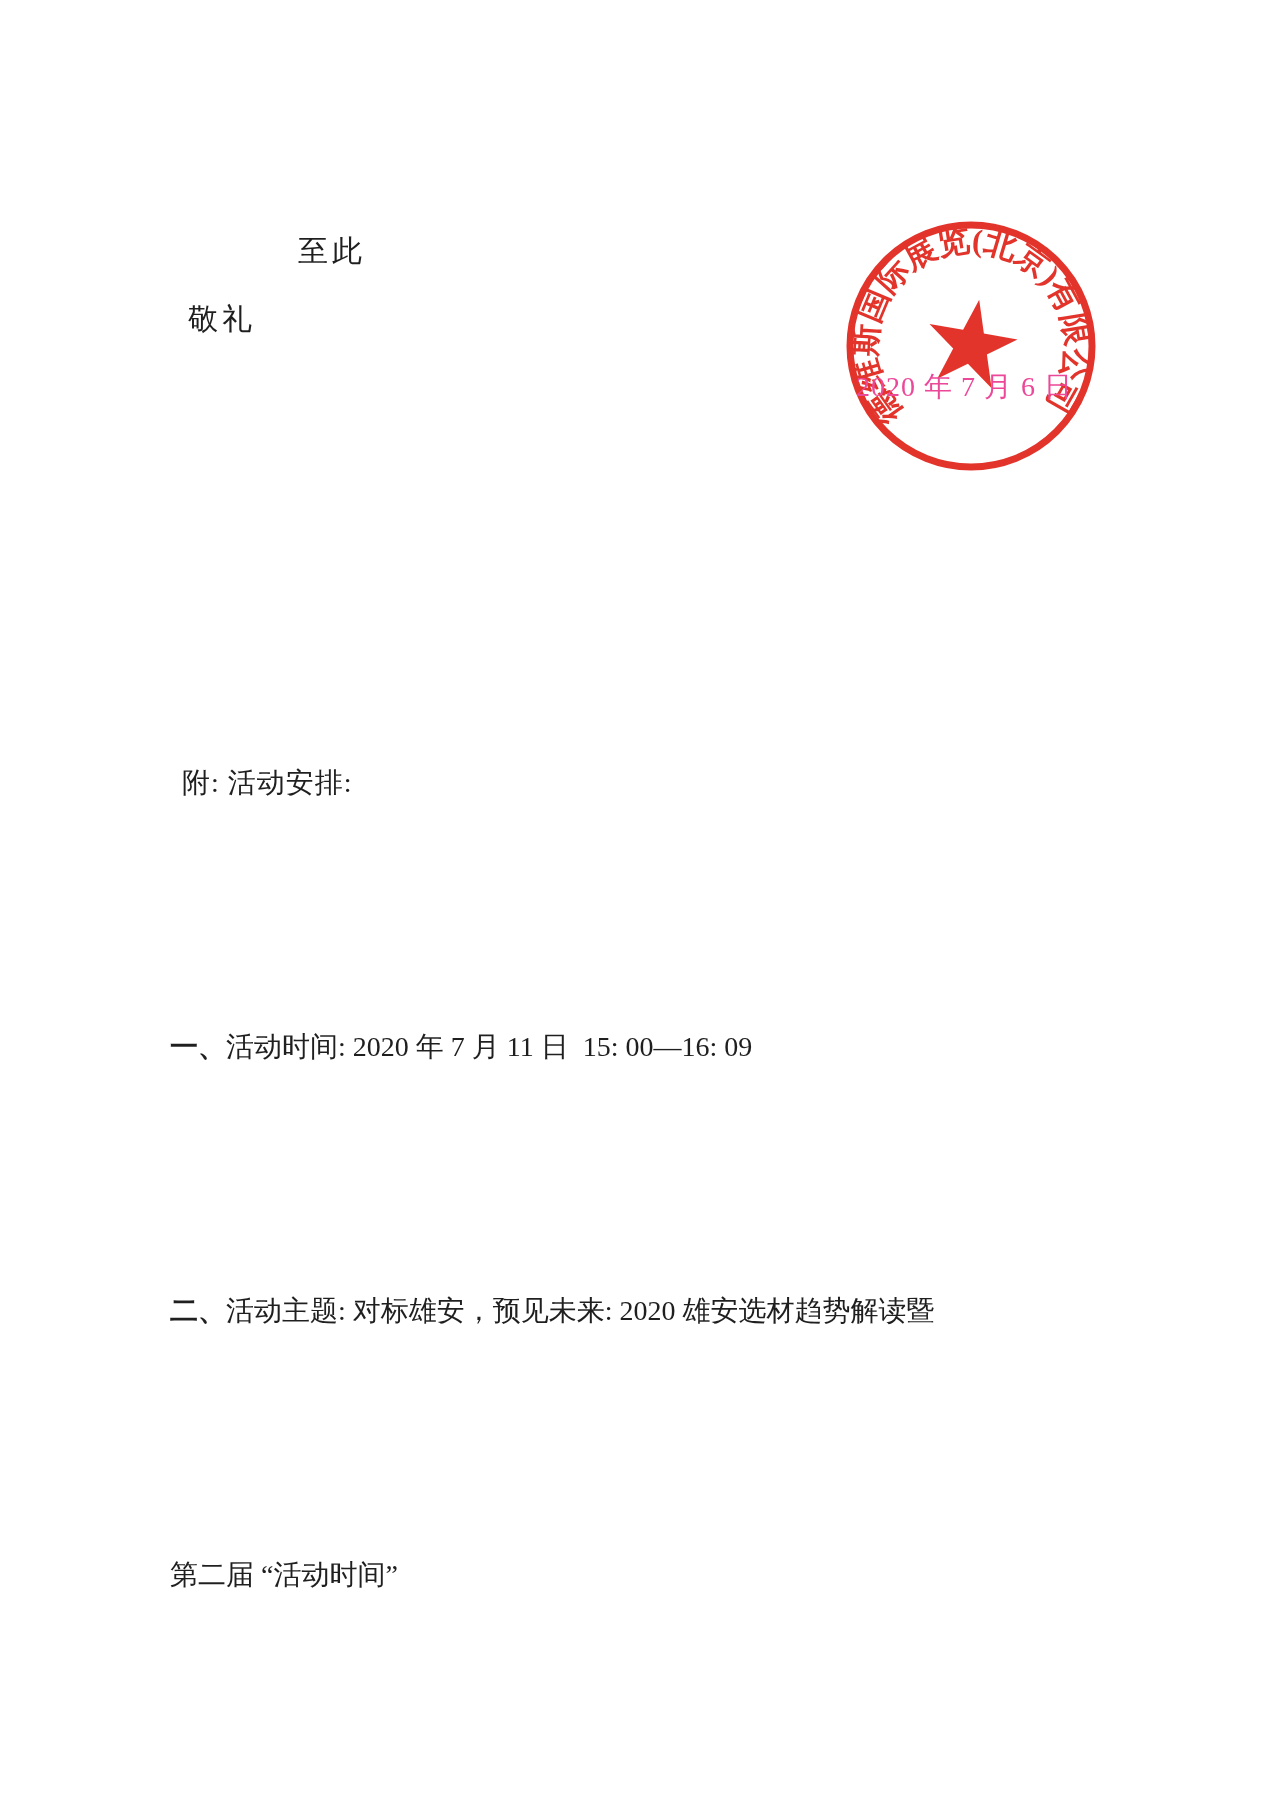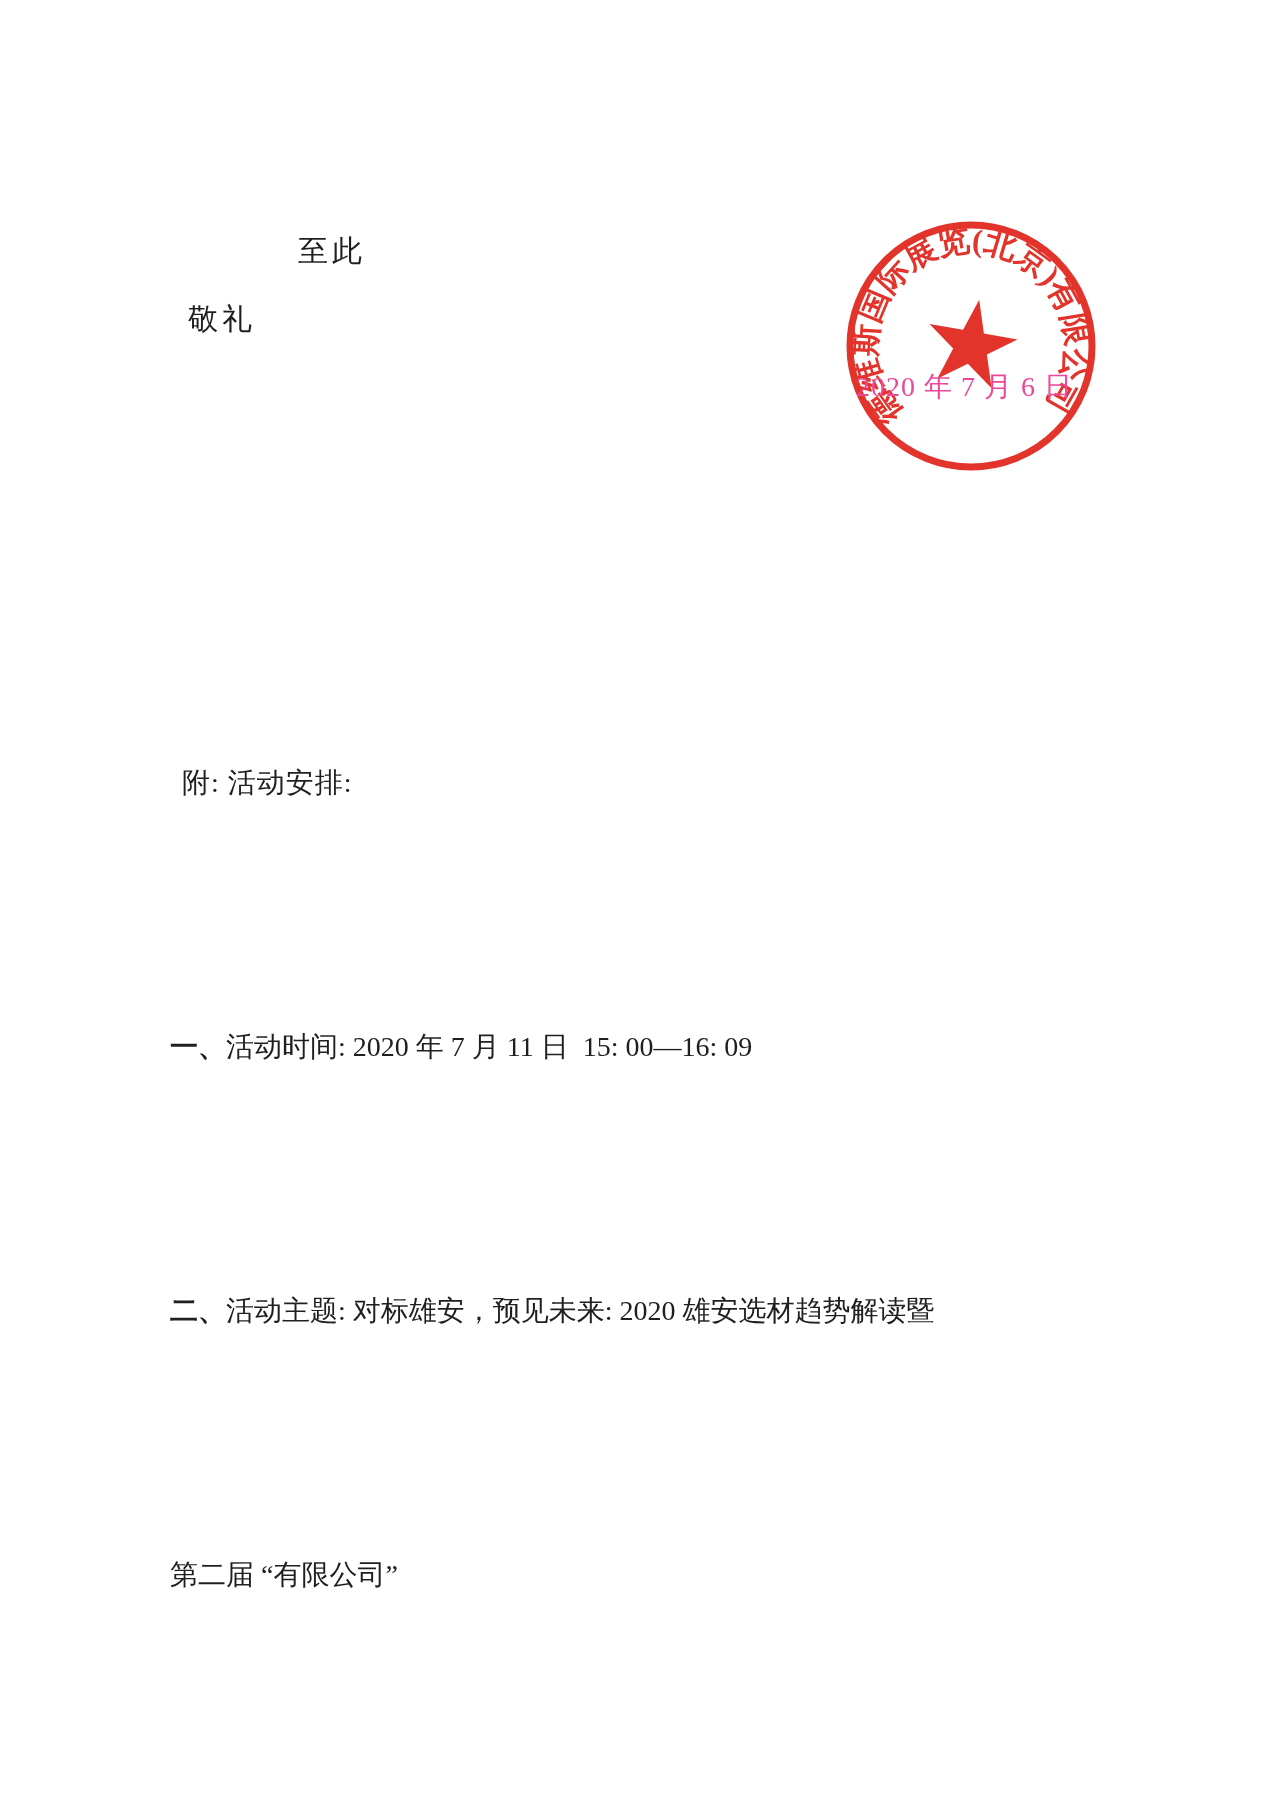--- a/index.html
+++ b/index.html
@@ -70,21 +70,21 @@
 
   <div class="abs date-line">2020 年 7 月 6 日</div>
 
   <div class="abs attachment">
     <div class="line heading">附: 活动安排:</div>
 
     <div class="line"><span class="b">一、</span><span>活动时间: 2020 年 7 月 11 日  15: 00—16: 09</span></div>
 
     <div class="line"><span class="b">二、</span><span>活动主题: 对标雄安，预见未来: 2020 雄安选材趋势解读暨</span></div>
 
-    <div class="line"><span class="b"></span><span>第二届 “有限公司”</span></div>
+    <div class="line"><span class="b"></span><span>第二届 “活动时间”</span></div>
 
     
 
     
 
     
 
     
 
     

